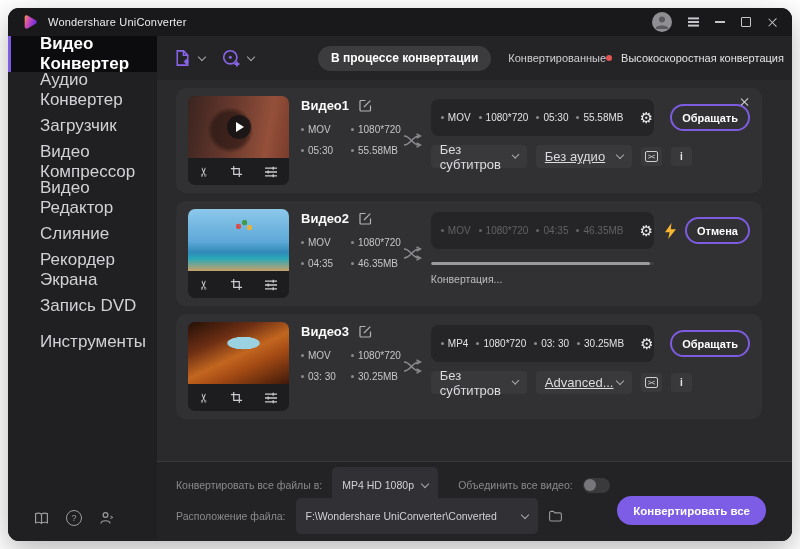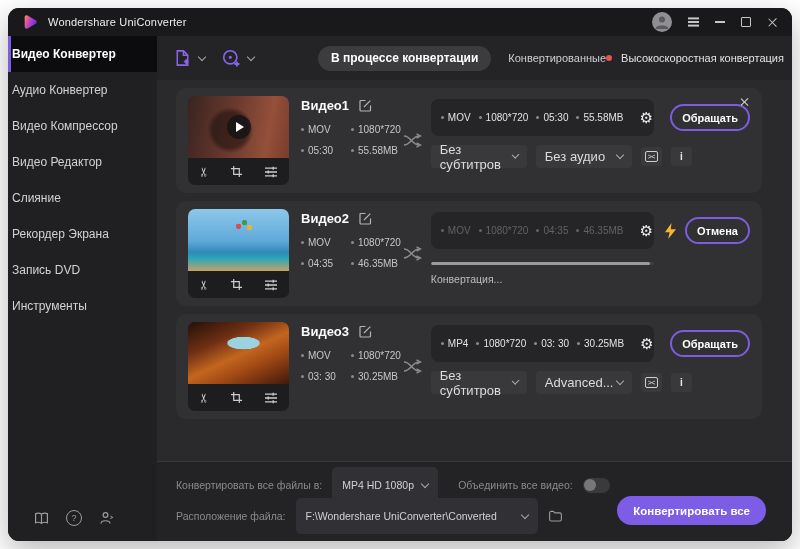--- a/index.html
+++ b/index.html
@@ -19,21 +19,21 @@
   .avatar { width:20px; height:20px; border-radius:50%; background:#8f8f93; display:flex; align-items:center; justify-content:center; overflow:hidden; }
   .menu-icon { width:11px; height:1.4px; background:#c6c6ca; box-shadow:0 -3.6px 0 #c6c6ca, 0 3.6px 0 #c6c6ca; }
   .min-icon { width:10px; height:1.4px; background:#c6c6ca; }
   .max-icon { width:8px; height:8px; border:1.3px solid #c6c6ca; border-radius:1px; }
   .x-icon { position:relative; width:11px; height:11px; }
   .x-icon::before,.x-icon::after { content:""; position:absolute; left:5px; top:0; width:1.4px; height:11px; background:#c6c6ca; }
   .x-icon::before { transform:rotate(45deg);} .x-icon::after { transform:rotate(-45deg);}
   
   .wbody { flex:1; display:flex; min-height:0; }
   .sidebar { flex:0 0 149px; background:#202022; display:flex; flex-direction:column; }
-  .nav-item { height:36px; display:flex; align-items:center; padding-left:1px; font-size:12px; color:#d2d2d6; border-left:3px solid transparent; cursor:default; }
+  .nav-item { height:36px; display:flex; align-items:center; padding-left:29px; font-size:17px; color:#d2d2d6; border-left:3px solid transparent; cursor:default; }
   .nav-item.active { background:#0c0c0e; color:#ffffff; font-weight:bold; border-left-color:#7d5ce0; }
   .sidebar-footer { margin-top:auto; display:flex; align-items:center; gap:17px; padding:0 0 15px 26px; color:#9c9ca0; }
   .help-circle { width:14px; height:14px; border:1.2px solid #9c9ca0; border-radius:50%; font-size:9px; display:flex; align-items:center; justify-content:center; }
   
   .main { flex:1; display:flex; flex-direction:column; background:#2a2a2c; min-width:0; }
   .toolbar { flex:0 0 44px; background:#242426; display:flex; align-items:center; padding:0 16px; }
   .add-group { display:flex; align-items:center; gap:7px; margin-right:16px; }
   .chev { width:5px; height:5px; border-right:1.4px solid #a9a9ad; border-bottom:1.4px solid #a9a9ad; transform:rotate(45deg); margin-top:-3px; }
   .tab-active { margin-left:48px; background:#3c3c3f; border-radius:13px; height:25px; padding:0 13px; font-size:12px; font-weight:bold; color:#ffffff; display:flex; align-items:center; white-space:nowrap; }
   .tab-inactive { margin-left:17px; font-size:11px; color:#cfcfd3; white-space:nowrap; }
@@ -76,21 +76,21 @@
   .out-row { display:flex; align-items:center; }
   .out-box { flex:1; background:#252527; border-radius:8px; height:37px; display:flex; align-items:center; padding:0 10px; gap:8px; font-size:10px; color:#e2e2e6; min-width:0; white-space:nowrap; overflow:hidden; }
   .out-box .divider { width:1px; height:18px; background:#3c3c3f; margin-left:auto; }
   .gear { font-size:15px; color:#ededf1; line-height:1; }
   .converting .out-box { color:#626266; }
   .converting .out-box .dot { background:#626266; }
   .row-actions { flex:0 0 88px; margin-left:8px; display:flex; align-items:center; justify-content:flex-end; gap:9px; }
   .action-btn { height:27px; padding:0 10px; border:2px solid #7e5ce0; border-radius:15px; background:transparent; color:#ffffff; font-weight:bold; font-size:11px; font-family:inherit; display:flex; align-items:center; white-space:nowrap; }
   .sub-row { margin-top:9px; display:flex; align-items:center; gap:9px; }
   .select { background:#39393c; border-radius:4px; height:23px; display:flex; align-items:center; justify-content:space-between; padding:0 9px; font-size:13px; color:#dcdce0; box-sizing:border-box; }
-  .sel-sub { width:96px; } .sel-audio { width:96px; }
+  .sel-sub { width:96px; } .sel-audio { width:96px;text-decoration:underline; }
   .mini-btn { width:21px; height:19px; background:#39393c; border-radius:3px; display:flex; align-items:center; justify-content:center; color:#e6e6ea; }
   .compress-inner { border:1px solid #cfcfd3; border-radius:2px; padding:0 2px; font-size:7px; line-height:9px; letter-spacing:-.5px; }
   .info-glyph { font-size:10px; font-weight:bold; font-style:normal; }
   .prog-row { margin-top:13px; }
   .prog-track { height:3px; border-radius:2px; background:#3f3f42; margin-right:96px; overflow:hidden; }
   .prog-fill { height:100%; width:98%; background:#9b9b9f; border-radius:2px; }
   .prog-label { margin-top:8px; font-size:10.5px; color:#bdbdc1; }
   
   .bottombar { flex:0 0 80px; background:#232325; border-top:1px solid #39393c; padding:11px 26px 0 19px; position:relative; box-sizing:border-box; }
   .b-row { display:flex; align-items:center; gap:10px; font-size:10.5px; color:#8a8a8e; height:24px; margin-bottom:7px; white-space:nowrap; }
@@ -130,20 +130,21 @@
       <span class="max-icon"></span>
       <span class="x-icon"></span>
     </div>
   </div>
 
   <div class="wbody">
 
     <div class="sidebar">
       <div class="nav-item active">Видео Конвертер</div>
       <div class="nav-item">Аудио Конвертер</div>
+      <div class="nav-item">Загрузчик</div>
       <div class="nav-item">Видео Компрессор</div>
       <div class="nav-item">Видео Редактор</div>
       <div class="nav-item">Слияние</div>
       <div class="nav-item">Рекордер Экрана</div>
       <div class="nav-item">Запись DVD</div>
       <div class="nav-item">Инструменты</div>
       <div class="sidebar-footer">
         <span>
           <svg width="15" height="13" viewBox="0 0 15 13" fill="none" stroke="#9c9ca0" stroke-width="1.2">
             <path d="M7.5 2.2 C6 1 3.2 1 1.6 1.6 V10.8 C3.2 10.2 6 10.2 7.5 11.4 C9 10.2 11.8 10.2 13.4 10.8 V1.6 C11.8 1 9 1 7.5 2.2 V11"></path>

